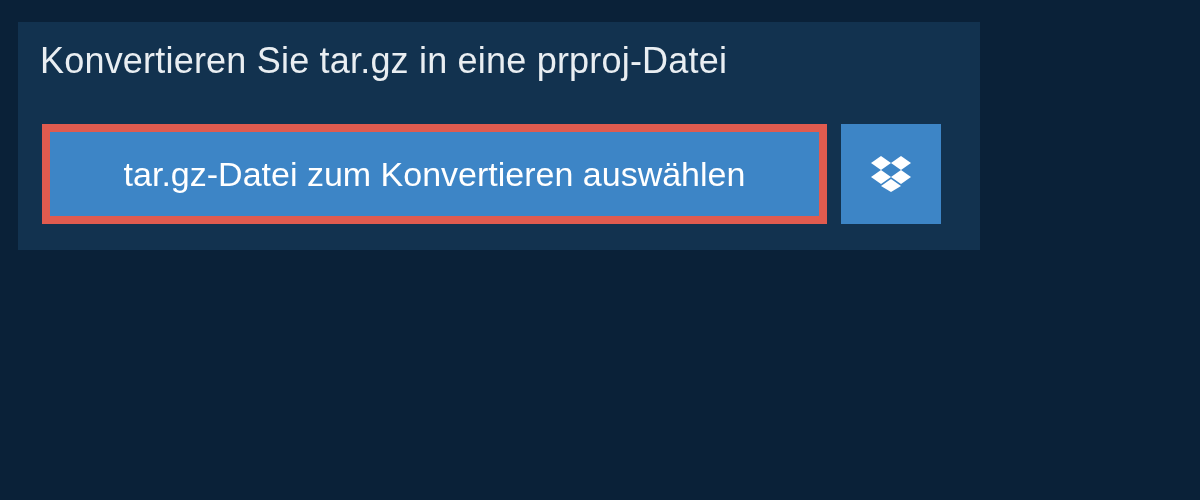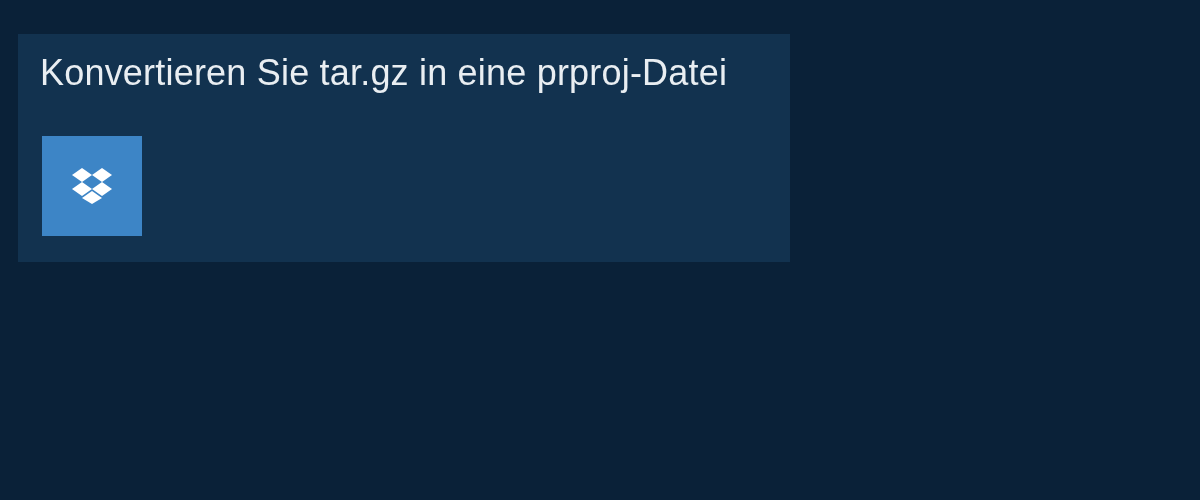--- a/index.html
+++ b/index.html
@@ -11,23 +11,22 @@
       width: 1200px;
       height: 500px;
       background: #0a2138;
       font-family: -apple-system, BlinkMacSystemFont, "Segoe UI", Arial, sans-serif;
       overflow: hidden;
     }
     .panel {
       position: absolute;
       left: 18px;
       top: 22px;
-      width: 772px;
+      width: 962px;
       background: #12324f;
-      margin-top: 12px;
     }
     .heading-bar {
       display: inline-block;
       padding: 18px 28px 18px 22px;
       background: #12324f;
     }
     .heading-text {
       color: #e9eef2;
       font-size: 36px;
       font-weight: 400;
@@ -72,20 +71,23 @@
     }
   </style>
 </head>
 <body>
 
 <div class="panel">
   <div class="heading-bar">
     <h1 class="heading-text">Konvertieren Sie tar.gz in eine prproj-Datei</h1>
   </div>
   <div class="button-row">
+    <div class="file-button">
+      <span class="file-button-label">tar.gz-Datei zum Konvertieren auswählen</span>
+    </div>
     <div class="dropbox-button">
       <svg class="dropbox-icon" viewBox="0 0 40 36">
         <path d="M10 0 L20 7 L10 14 L0 7 Z"></path>
         <path d="M30 0 L40 7 L30 14 L20 7 Z"></path>
         <path d="M10 14 L20 21 L10 28 L0 21 Z"></path>
         <path d="M30 14 L40 21 L30 28 L20 21 Z"></path>
         <path d="M20 23 L30 30 L20 36 L10 30 Z"></path>
       </svg>
     </div>
   </div>

